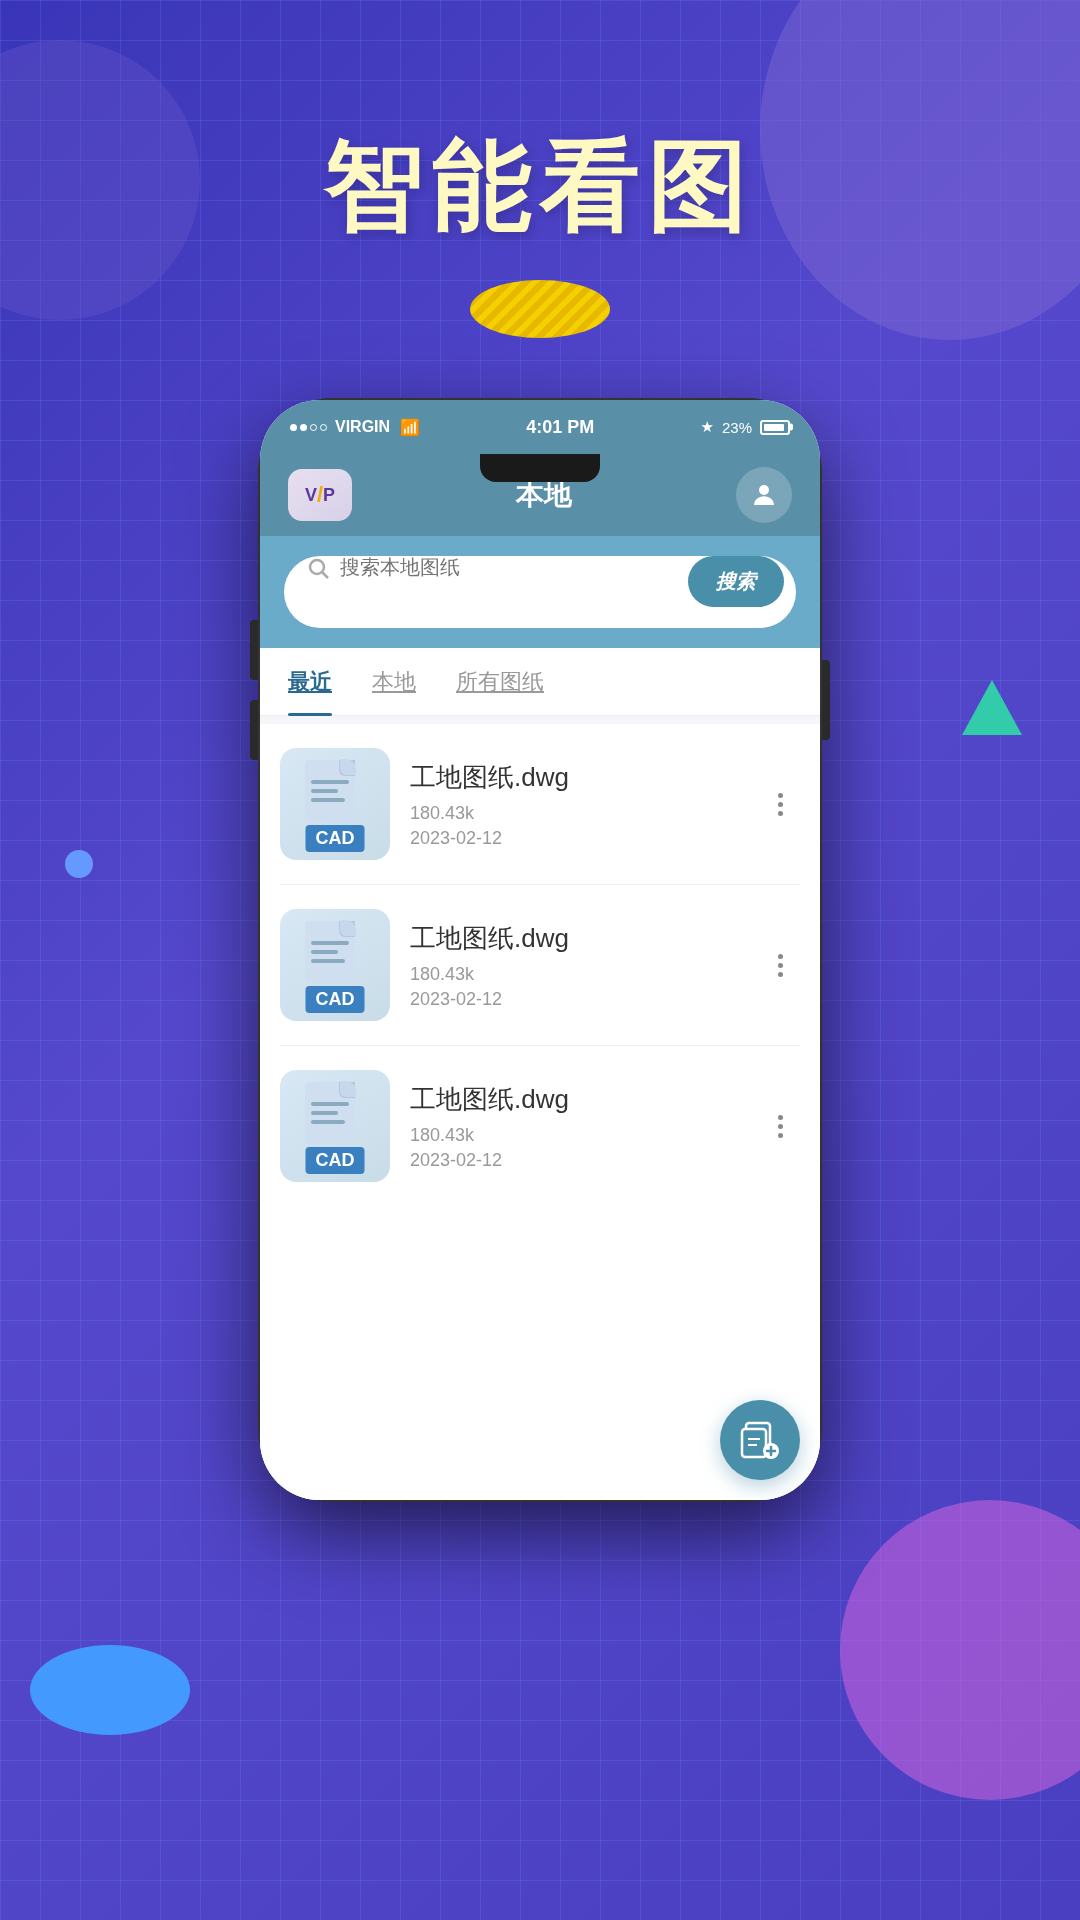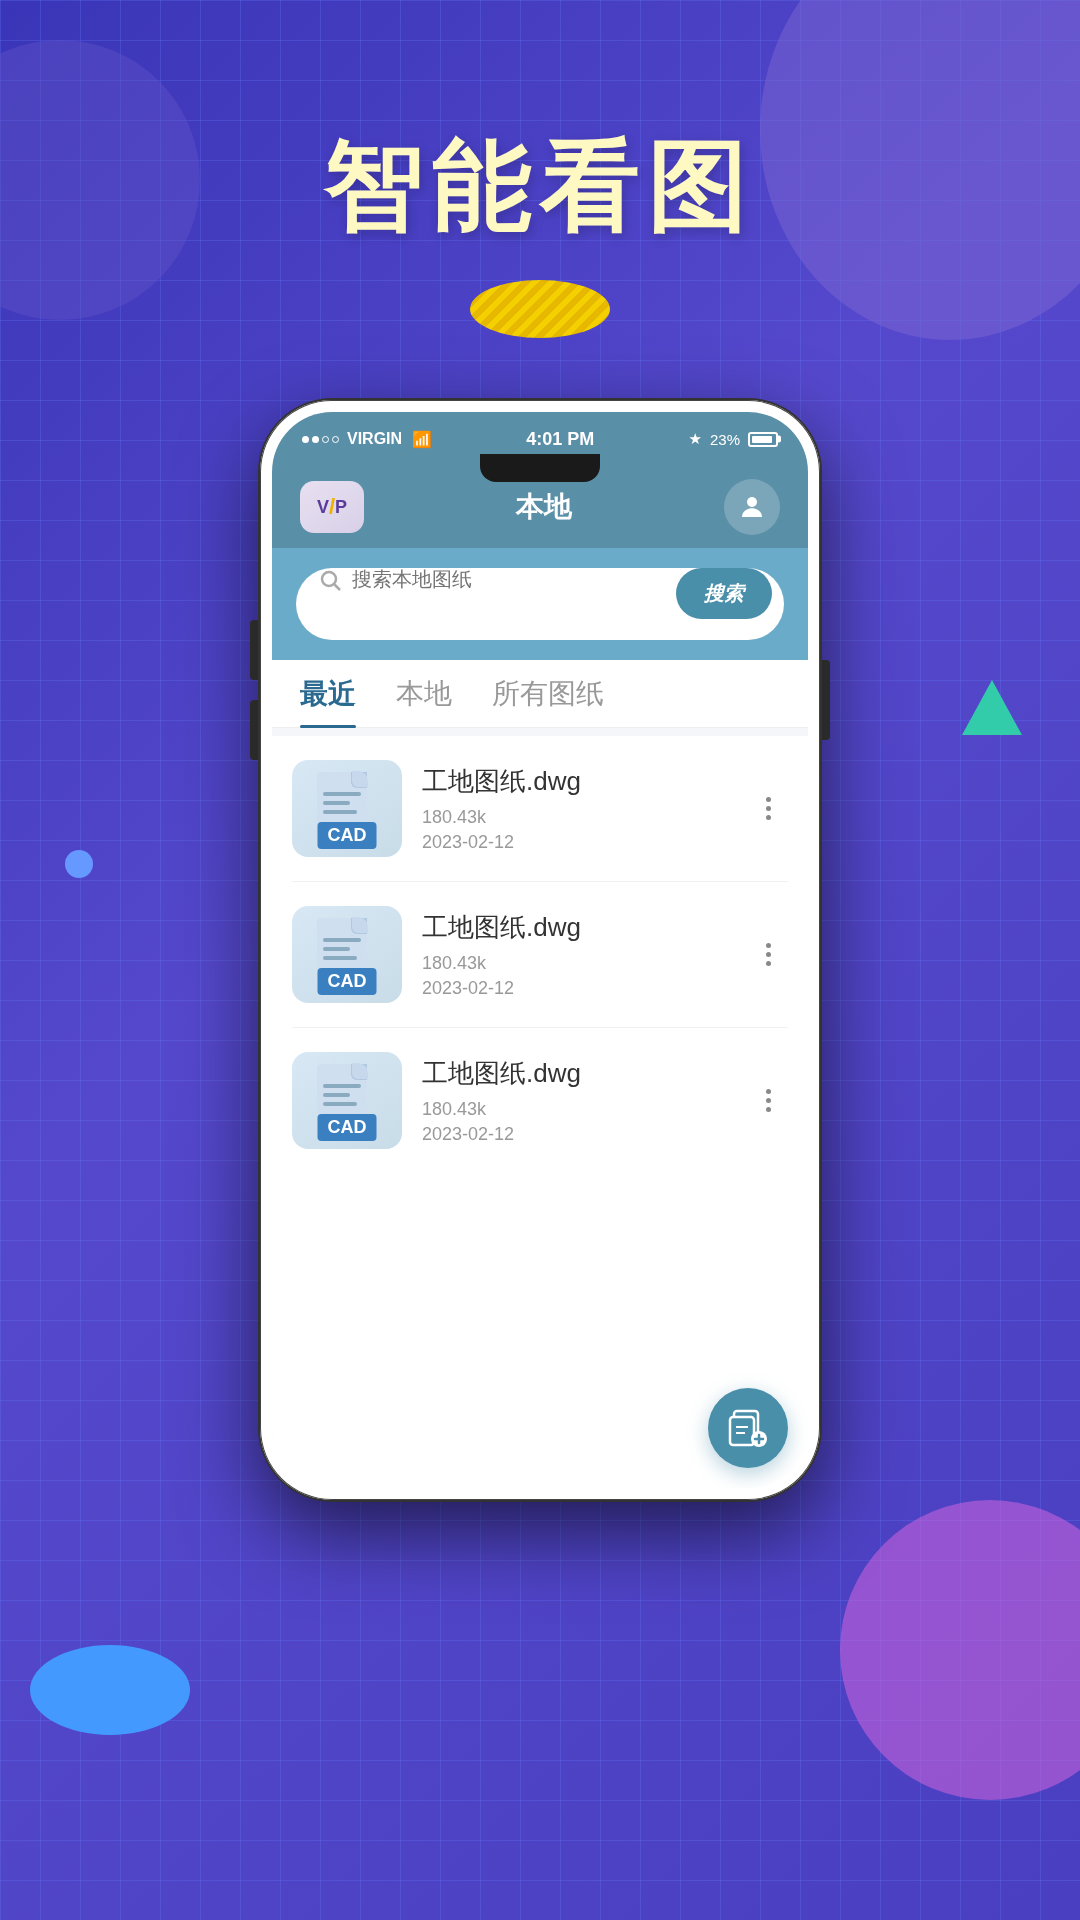--- a/index.html
+++ b/index.html
@@ -131,23 +131,23 @@
       top: 400px;
       left: 50%;
       transform: translateX(-50%);
       width: 560px;
       height: 1100px;
     }
 
     .phone-outer {
       width: 560px;
       height: 1100px;
-      background: #ffffff;
+      background: #c2410c;
       border-radius: 72px;
-      padding: 12px;
+      padding: 0;
       box-shadow:
         0 0 0 2px #333,
         0 30px 80px rgba(0,0,0,0.6),
         inset 0 0 0 1px #444;
       position: relative;
     }
 
     
     .btn-vol-up {
       position: absolute;
@@ -406,27 +406,28 @@
       display: flex;
       padding: 0 28px;
       height: 68px;
       align-items: center;
       gap: 40px;
       border-bottom: 1px solid #eee;
       flex-shrink: 0;
     }
 
     .tab-item {
-      font-size: 28px;
+      font-size: 22px;
       color: #999;
       position: relative;
       height: 68px;
       display: flex;
       align-items: center;
       cursor: pointer;
+      text-decoration: underline;
     }
 
     .tab-item.active {
       color: #2a6a90;
       font-weight: 700;
     }
 
     .tab-item.active::after {
       content: '';
       position: absolute;
@@ -453,21 +454,21 @@
       border-bottom: 1px solid #f0f0f0;
       gap: 20px;
     }
 
     .file-item:last-child {
       border-bottom: none;
     }
 
     .file-thumb {
       width: 110px;
-      height: 97px;
+      height: 112px;
       background: linear-gradient(145deg, #d8e8f5, #c8dce8);
       border-radius: 16px;
       display: flex;
       flex-direction: column;
       align-items: center;
       justify-content: flex-end;
       padding-bottom: 10px;
       position: relative;
       flex-shrink: 0;
     }

